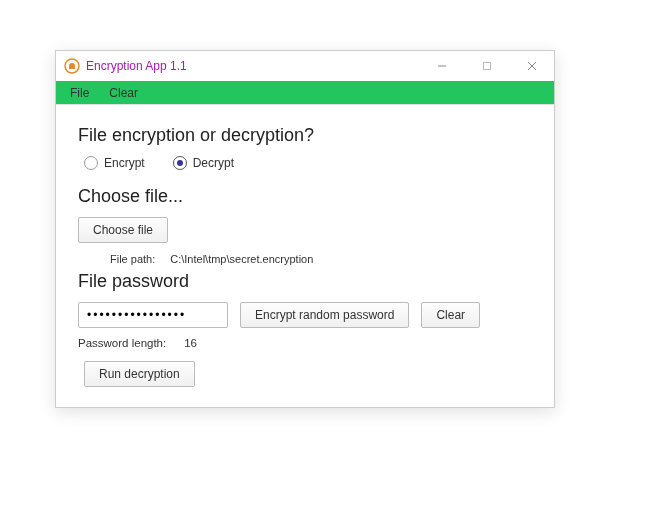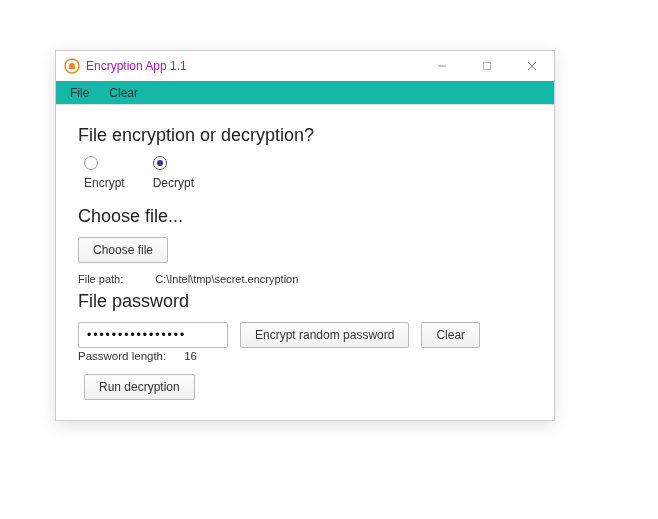--- a/index.html
+++ b/index.html
@@ -38,21 +38,21 @@
   .win-controls { display:flex; height:100%; }
   .win-btn {
     width: 45px; height:100%;
     display:flex;align-items:center;justify-content:center;
     color:#888;
   }
   .win-btn svg { width:10px;height:10px; }
   .menubar {
     height: 24px;
     border-bottom: 1px solid #e0e0e0;
-    background: #14b8a6;
+    background: #22c55e;
     display:flex;
     align-items:center;
     padding: 0 4px;
   }
   .menu-item {
     padding: 3px 10px;
     color:#333;
   }
   .content {
     padding: 14px 22px 20px 22px;
@@ -63,23 +63,22 @@
     margin: 6px 0 10px 0;
     color:#222;
   }
   .radio-row {
     display:flex;
     gap: 28px;
     margin: 8px 0 16px 6px;
     align-items:center;
   }
   .radio {
-    display:flex; align-items:flex-start; gap:6px;
+    display:flex; align-items:flex-end; gap:6px;
     cursor:pointer;
-    flex-direction:column;
   }
   .radio .outer {
     width:14px;height:14px;border:1px solid #999;border-radius:50%;
     display:flex;align-items:center;justify-content:center;
     background:#fff;
   }
   .radio.selected .outer { border-color:#555; }
   .radio .inner {
     width:6px;height:6px;border-radius:50%;background:#333399;
     display:none;
@@ -91,32 +90,32 @@
     display:inline-block;
     background: linear-gradient(#fdfdfd,#f0f0f0);
     border:1px solid #bbb;
     border-radius:2px;
     padding: 5px 14px;
     font-size:12px;
     color:#333;
     cursor:pointer;
   }
   .row { display:flex; align-items:center; gap:10px; }
-  .filepath-row { margin-top:10px; display:flex; gap:32px; font-size:11px; color:#333;}
+  .filepath-row { margin-top:10px; display:flex; gap:15px; font-size:11px; color:#333;margin-left:32px;}
   .pwd-input {
     width:150px;
     border:1px solid #bbb;
     border-radius:2px;
     padding:5px 8px;
     font-size:12px;
     letter-spacing:2px;
     font-family: inherit;
   }
   .pwd-row { display:flex; gap:12px; align-items:center; margin-top:6px;}
-  .len-row { margin-top:2px; display:flex; gap:18px; font-size:11.5px;}
+  .len-row { margin-top:9px; display:flex; gap:18px; font-size:11.5px;}
   .run-row { margin-top:12px;margin-left:6px; }
 </style>
 </head>
 <body>
 
 <div class="window">
   <div class="titlebar">
     <span class="app-icon">
       <svg viewBox="0 0 16 16">
           <circle cx="8" cy="8" r="7" fill="#fff" stroke="#e38b2c" stroke-width="1.5"></circle>

